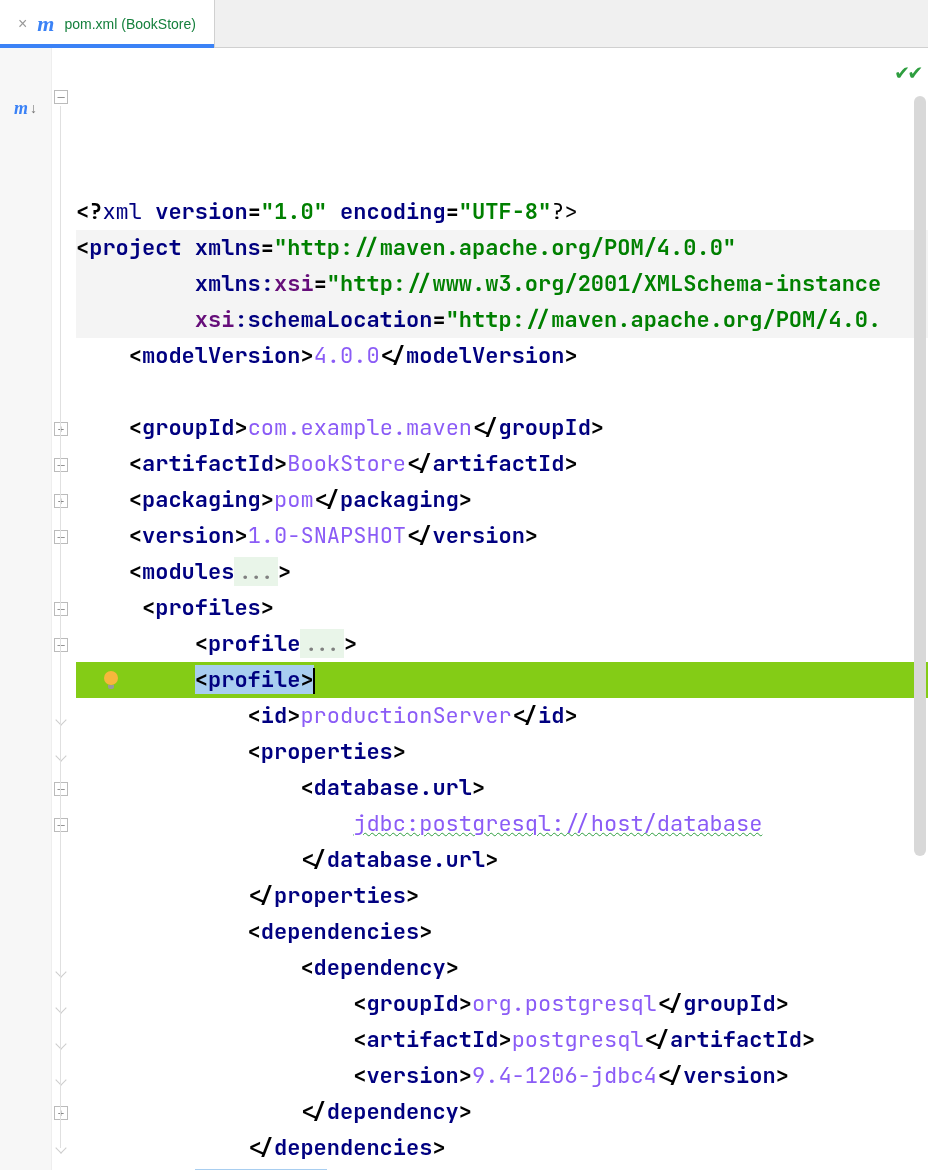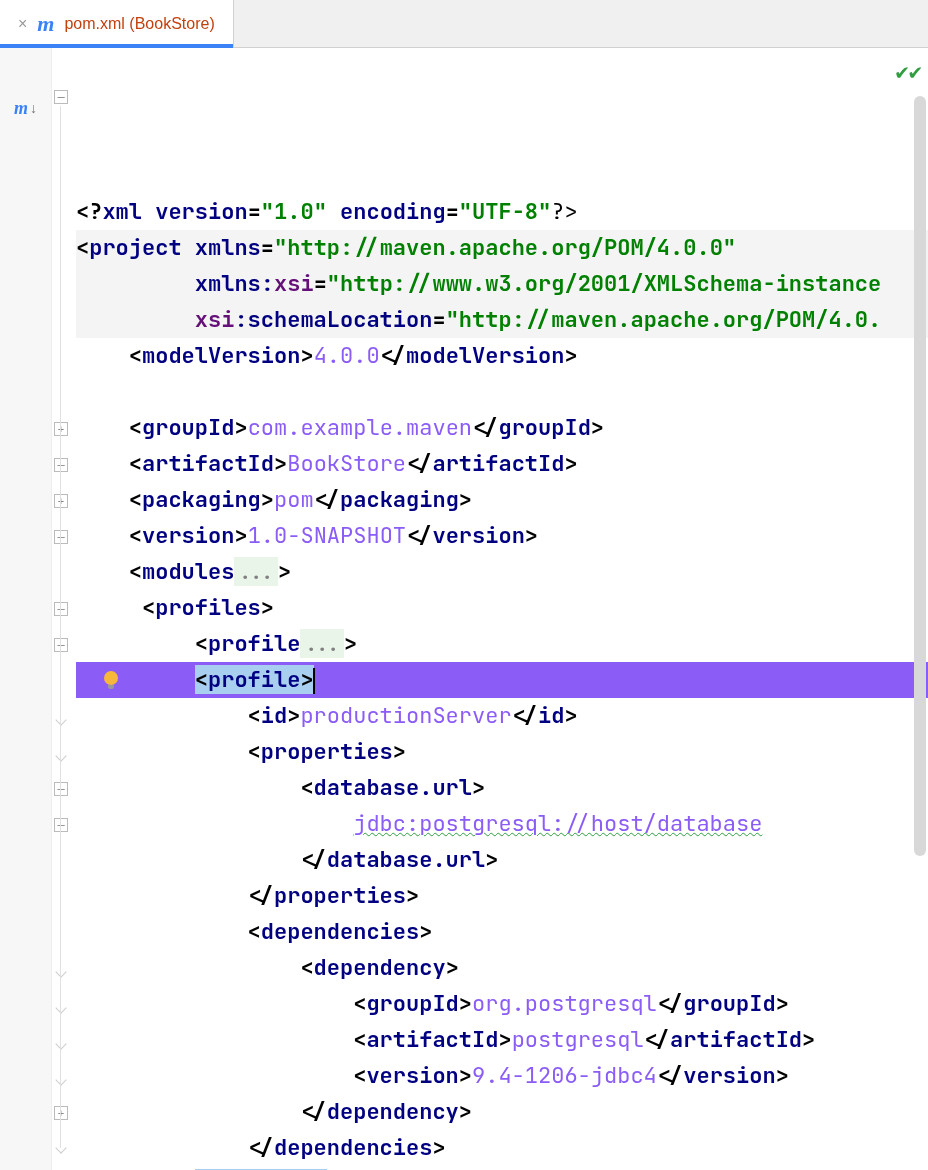--- a/index.html
+++ b/index.html
@@ -3,45 +3,45 @@
 <meta charset="utf-8">
 <style>
 * { margin:0; padding:0; box-sizing:border-box; }
 body { font-family:-apple-system,Segoe UI,sans-serif; font-size:14px; background:#fff; overflow:hidden; }
 
 .tab-bar { height:48px; background:#f0f0f0; display:flex; align-items:stretch; border-bottom:1px solid #d0d0d0; }
 .tab { display:flex; align-items:center; gap:10px; padding:0 18px; background:#fff; border-right:1px solid #d0d0d0; position:relative; }
 .tab::before { content:""; position:absolute; bottom:-1px; left:0; right:0; height:4px; background:#3b82f6; }
 .tab .close { color:#999; font-size:16px; cursor:pointer; }
 .tab .m-icon { color:#3b82f6; font-weight:900; font-style:italic; font-size:22px; font-family:serif; }
-.tab .title { font-size:16px; color:#c2410c; }
+.tab .title { font-size:14px; color:#15803d; }
 
 .editor-area { display:flex; height:calc(100% - 48px); position:relative; }
 .left-gutter { width:52px; background:#f7f7f7; border-right:1px solid #eee; flex:none; position:relative; }
 .gutter-icon-m { position:absolute; left:14px; top:50px; color:#3b82f6; font-weight:900; font-style:italic; font-size:18px; font-family:serif; display:flex; align-items:center; gap:2px;}
 .gutter-icon-m .arrow { font-style:normal; color:#777; font-size:14px; }
 .fold-gutter { width:20px; background:#fff; flex:none; position:relative; }
 .fold-handle { position:absolute; left:2px; width:14px; height:14px; border:1px solid #bbb; color:#888; font-size:11px; line-height:12px; text-align:center; background:#fff; cursor:pointer; }
 .fold-handle.plus::before { content:"+"; }
 .fold-handle.minus::before { content:"–"; font-size:13px; }
 .fold-end { position:absolute; left:5px; width:8px; height:8px; border-left:1px solid #ccc; border-bottom:1px solid #ccc; transform:rotate(-45deg);}
 .fold-line { position:absolute; left:8px; width:1px; background:#e0e0e0; }
 
 .code { flex:1; font-family:"JetBrains Mono",Menlo,Consolas,monospace; font-size:22px; line-height:36px; white-space:pre; padding-left:4px; padding-top:2px; position:relative; overflow:hidden; }
 .code .row { height:36px; display:block; position:relative; }
 
 .row.hl-header { background:#f4f4f4; }
-.row.hl-yellow { background:#8b5cf6; }
+.row.hl-yellow { background:#84cc16; }
 
 .t  { color:#000080; font-weight:bold;text-align:right; } 
 .b  { color:#000; font-weight:bold; } 
 .a  { color:#000080; font-weight:bold; } 
 .ns { color:#660e7a; font-weight:bold;margin-top:6px; } 
 .v  { color:#008000; font-weight:bold; } 
-.x  { color:#000080; font-weight:bold; } 
+.x  { color:#000080; font-weight:normal; } 
 .tx { color:#8b5cf6; } 
 .pi { color:#000; } 
 .fold-dots { color:#808080; background:#e9f5e9; padding:0 2px; }
 .sel { background:#a8cef0; }
 
 .bulb { position:absolute; left:26px; width:18px; height:18px; }
 .bulb::before { content:""; display:block; width:14px; height:14px; border-radius:50%; background:#f6b73c; margin:auto; }
 .bulb::after { content:""; display:block; width:6px; height:4px; background:#999; margin:0 auto; border-radius:0 0 2px 2px; }
 
 .top-check { position:absolute; top:6px; right:6px; color:#2e9e3f; font-size:22px; font-weight:bold; }

